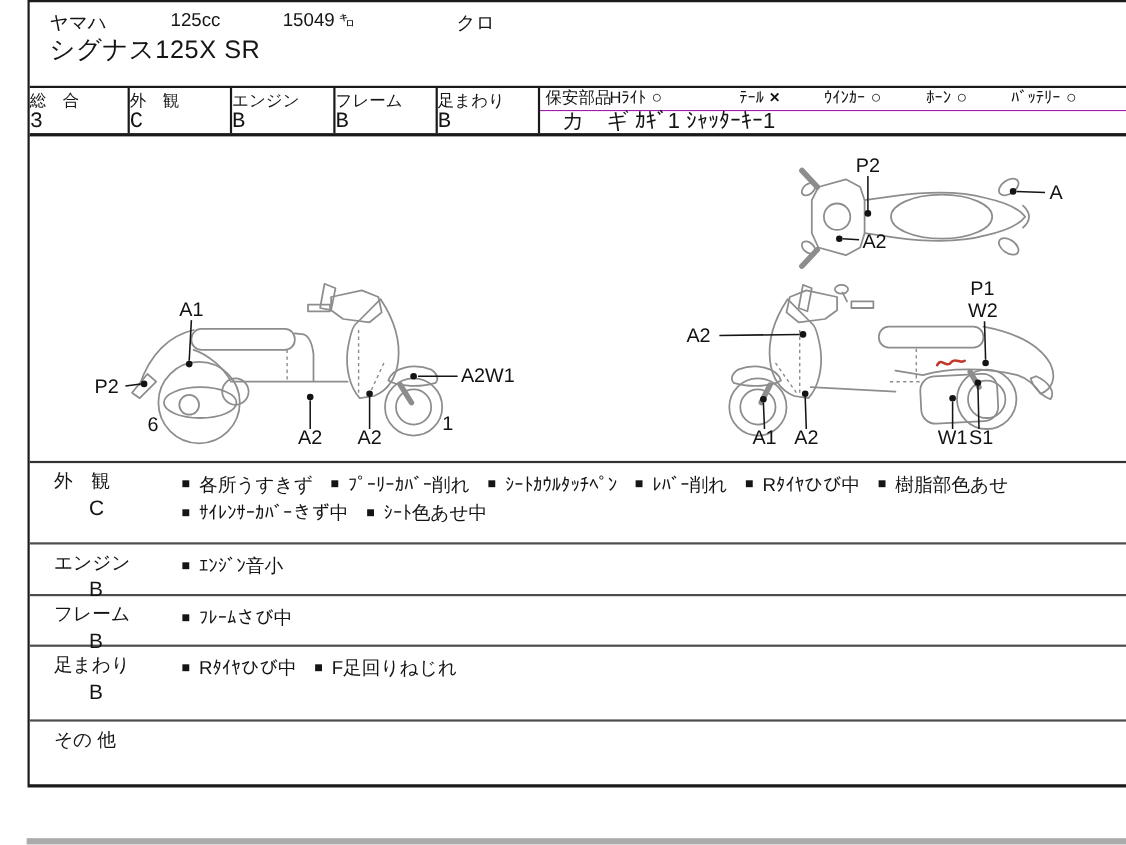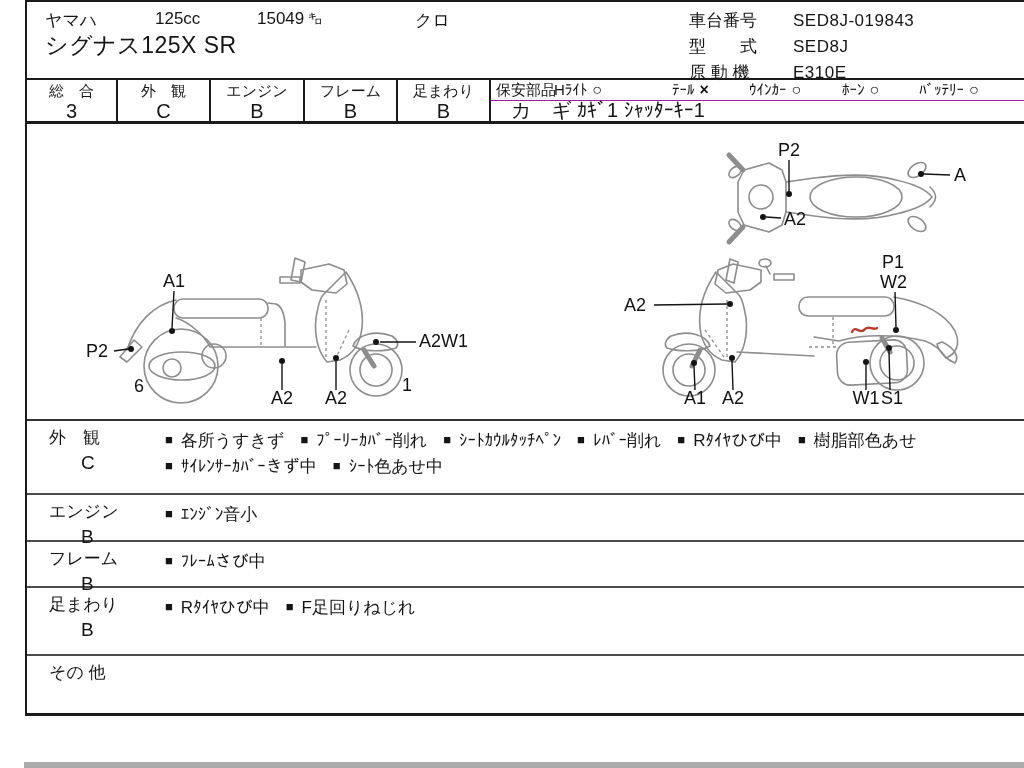--- a/index.html
+++ b/index.html
@@ -20,21 +20,21 @@
   .mileage-unit{font-size:14px;margin-left:4px;}
   .color{left:388px;top:7px;}
   .model{left:18px;top:28px;font-size:23px;letter-spacing:.5px;}
   .reg{position:absolute;left:662px;top:6px;}
   .reg-line{display:flex;height:26px;line-height:25px;}
   .reg-label{width:104px;white-space:pre;}
   .reg-value{letter-spacing:.5px;}
 
   
   .grades{display:flex;border-top:2px solid #1a1a1a;border-bottom:3px solid #1a1a1a;height:41px;}
-  .gcell{border-right:2px solid #1a1a1a;text-align:center;box-sizing:content-box;}
+  .gcell{border-right:2px solid #1a1a1a;box-sizing:content-box;font-family:Liberation Mono, monospace;}
   .gcell.c0{width:89px;}.gcell.c1{width:91px;}.gcell.c2{width:92px;}.gcell.c3{width:91px;}.gcell.c4{width:91px;}
   .glabel{font-size:15px;margin-top:2px;white-space:pre;}
   .gvalue{font-size:20px;line-height:20px;}
   .safety{flex:1;min-width:0;}
   .safety-row{position:relative;height:20px;border-bottom:1px solid #a21caf;font-size:15px;line-height:20px;text-decoration:underline;}
   .keys-row{position:relative;height:19px;font-size:20px;line-height:19px;text-decoration:underline;}
   .sp{position:absolute;top:0;white-space:pre;}
   .status{font-size:16px;font-weight:bold;margin-left:5px;}
 
   
@@ -63,34 +63,20 @@
 
 <div class="page">
   <div class="doc">
 
     <div class="hdr">
       <span class="pos maker">ヤマハ</span>
       <span class="pos disp">125cc</span>
       <span class="pos mileage"><span>15049</span><span class="mileage-unit">㌔</span></span>
       <span class="pos color">クロ</span>
       <span class="pos model">シグナス125X SR</span>
-      <div class="reg">
-        <div class="reg-line">
-          <span class="reg-label">車台番号</span>
-          <span class="reg-value">SED8J-019843</span>
-        </div>
-        <div class="reg-line">
-          <span class="reg-label">型　　式</span>
-          <span class="reg-value">SED8J</span>
-        </div>
-        <div class="reg-line">
-          <span class="reg-label">原 動 機</span>
-          <span class="reg-value">E310E</span>
-        </div>
-      </div>
     </div>
 
     <div class="grades">
       <div class="gcell c0">
         <div class="glabel">総　合</div>
         <div class="gvalue">3</div>
       </div>
       <div class="gcell c1">
         <div class="glabel">外　観</div>
         <div class="gvalue">C</div>

